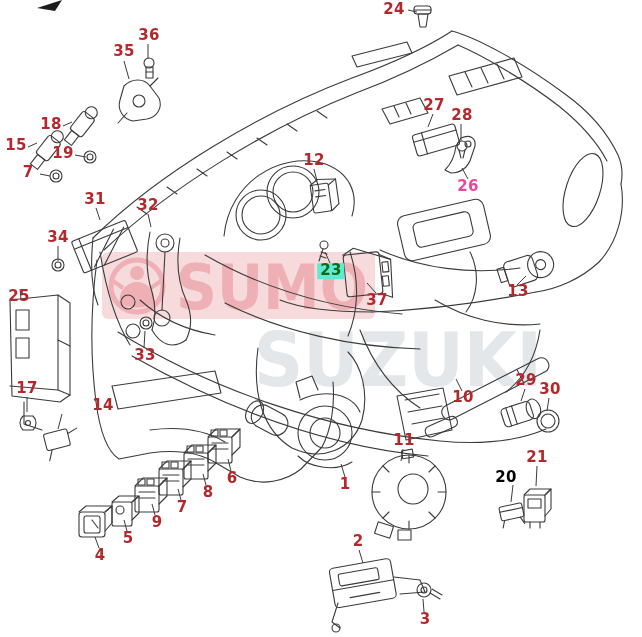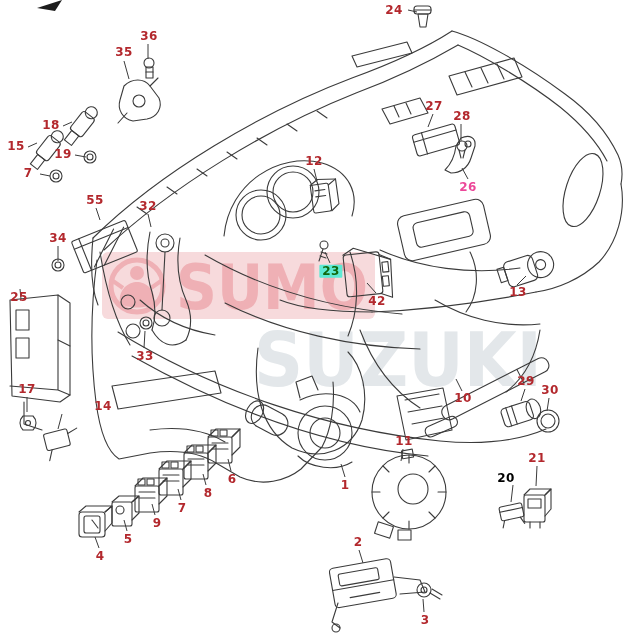--- a/index.html
+++ b/index.html
@@ -2,21 +2,21 @@
 <html><head>
 <meta charset="utf-8">
 <style>
   html,body{margin:0;padding:0;background:#ffffff;}
   #stage{position:relative;width:642px;height:637px;background:#ffffff;overflow:hidden;
          font-family:"DejaVu Sans",sans-serif;}
   #art-svg{position:absolute;left:0;top:0;}
   svg text{font-family:"DejaVu Sans",sans-serif;}
   #labels{position:absolute;left:0;top:0;width:100%;height:100%;pointer-events:none;}
   .part-label{position:absolute;transform:translate(-50%,-50%);
-              font-weight:bold;font-size:12px;line-height:1.05;letter-spacing:.3px;}
+              font-weight:bold;font-size:15px;line-height:1.05;letter-spacing:.3px;}
   .part-label.highlight{padding:0 3px;border-radius:1px;}
 </style>
 </head>
 <body>
 
 <div id="stage">
 
 <svg id="art-svg" width="642" height="637" viewBox="0 0 642 637">
 
   <g>
@@ -369,30 +369,30 @@
       <div class="part-label" style="left: 314px; top: 161px; color: rgb(179, 40, 45);">12</div>
       <div class="part-label" style="left: 518px; top: 292px; color: rgb(179, 40, 45);">13</div>
       <div class="part-label" style="left: 63px; top: 406px; color: rgb(179, 40, 45); margin-left: 40px;">14</div>
       <div class="part-label" style="left: 16px; top: 146px; color: rgb(179, 40, 45);">15</div>
       <div class="part-label" style="left: 28px; top: 173px; color: rgb(179, 40, 45);">7</div>
       <div class="part-label" style="left: 27px; top: 389px; color: rgb(179, 40, 45);">17</div>
       <div class="part-label" style="left: 51px; top: 125px; color: rgb(179, 40, 45);">18</div>
       <div class="part-label" style="left: 63px; top: 154px; color: rgb(179, 40, 45);">19</div>
       <div class="part-label" style="left: 506px; top: 478px; color: #000000;">20</div>
       <div class="part-label" style="left: 537px; top: 458px; color: rgb(179, 40, 45);">21</div>
-      <div class="part-label" style="left: 377px; top: 301px; color: rgb(179, 40, 45);">42</div>
+      <div class="part-label" style="left: 377px; top: 301px; color: rgb(179, 40, 45);">37</div>
       <div class="part-label highlight" style="left: 331px; top: 271px; background: #5eead4; color: rgb(17, 105, 15);">23</div>
       <div class="part-label" style="left: 394px; top: 10px; color: rgb(179, 40, 45);">24</div>
       <div class="part-label" style="left: 19px; top: 281px; color: rgb(179, 40, 45); margin-top: 16px;">25</div>
       <div class="part-label" style="left: 468px; top: 187px; color: #ec4899;">26</div>
       <div class="part-label" style="left: 434px; top: 106px; color: rgb(179, 40, 45);">27</div>
       <div class="part-label" style="left: 462px; top: 116px; color: rgb(179, 40, 45);">28</div>
       <div class="part-label" style="left: 526px; top: 381px; color: rgb(179, 40, 45);">29</div>
       <div class="part-label" style="left: 550px; top: 390px; color: rgb(179, 40, 45);">30</div>
-      <div class="part-label" style="left: 95px; top: 200px; color: rgb(179, 40, 45);">55</div>
+      <div class="part-label" style="left: 95px; top: 200px; color: rgb(179, 40, 45);">31</div>
       <div class="part-label" style="left: 148px; top: 206px; color: rgb(179, 40, 45);">32</div>
       <div class="part-label" style="left: 145px; top: 356px; color: rgb(179, 40, 45);">33</div>
       <div class="part-label" style="left: 58px; top: 238px; color: rgb(179, 40, 45);">34</div>
       <div class="part-label" style="left: 124px; top: 52px; color: rgb(179, 40, 45);">35</div>
       <div class="part-label" style="left: 149px; top: 36px; color: rgb(179, 40, 45);">36</div>
     </div>
 
 </div>
 
 </body></html>

